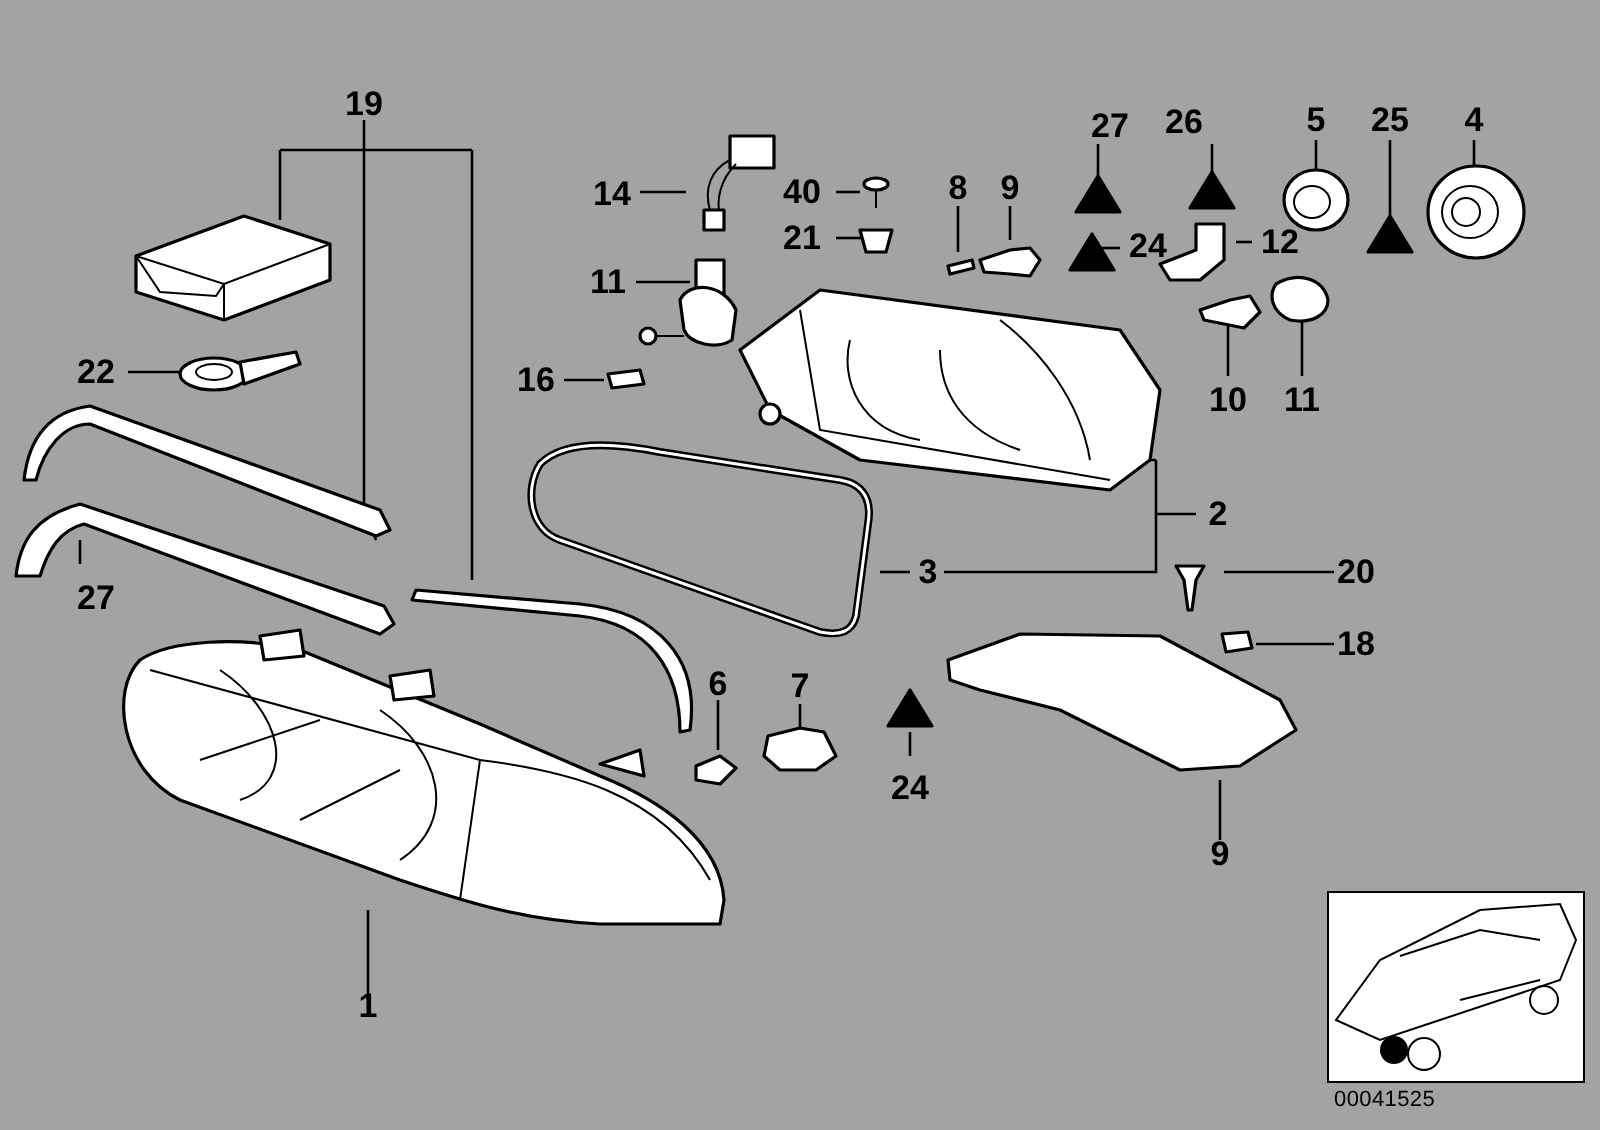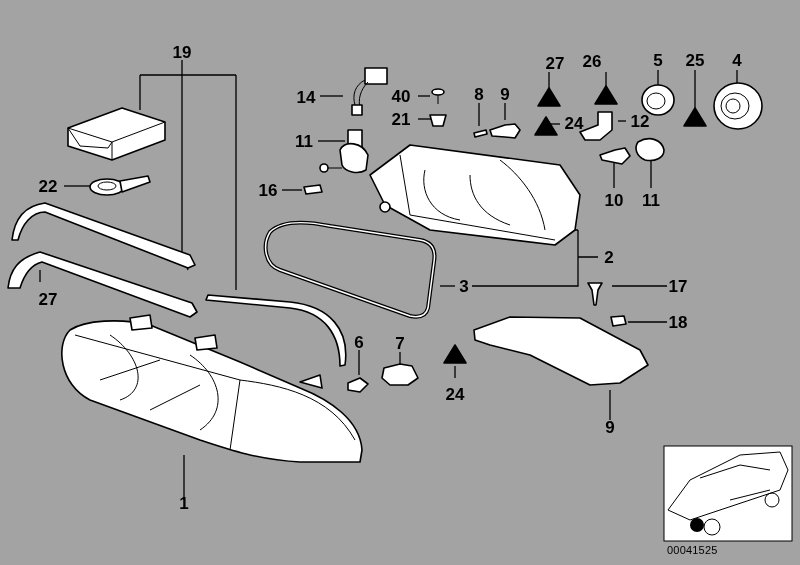--- a/index.html
+++ b/index.html
@@ -161,20 +161,20 @@
 <span class="lbl" style="left:574px;top:123px">24</span>
 <span class="lbl" style="left:592px;top:61px">26</span>
 <span class="lbl" style="left:640px;top:121px">12</span>
 <span class="lbl" style="left:658px;top:60px">5</span>
 <span class="lbl" style="left:695px;top:60px">25</span>
 <span class="lbl" style="left:737px;top:60px">4</span>
 <span class="lbl" style="left:614px;top:200px">10</span>
 <span class="lbl" style="left:651px;top:200px">11</span>
 <span class="lbl" style="left:609px;top:257px">2</span>
 <span class="lbl" style="left:464px;top:286px">3</span>
-<span class="lbl" style="left:678px;top:286px">17</span>
+<span class="lbl" style="left:678px;top:286px">20</span>
 <span class="lbl" style="left:678px;top:322px">18</span>
 <span class="lbl" style="left:610px;top:427px">9</span>
 <span class="lbl" style="left:359px;top:342px">6</span>
 <span class="lbl" style="left:400px;top:343px">7</span>
 <span class="lbl" style="left:455px;top:394px">24</span>
 <span class="catno">00041525</span>
 </div>
 
 </body></html>

